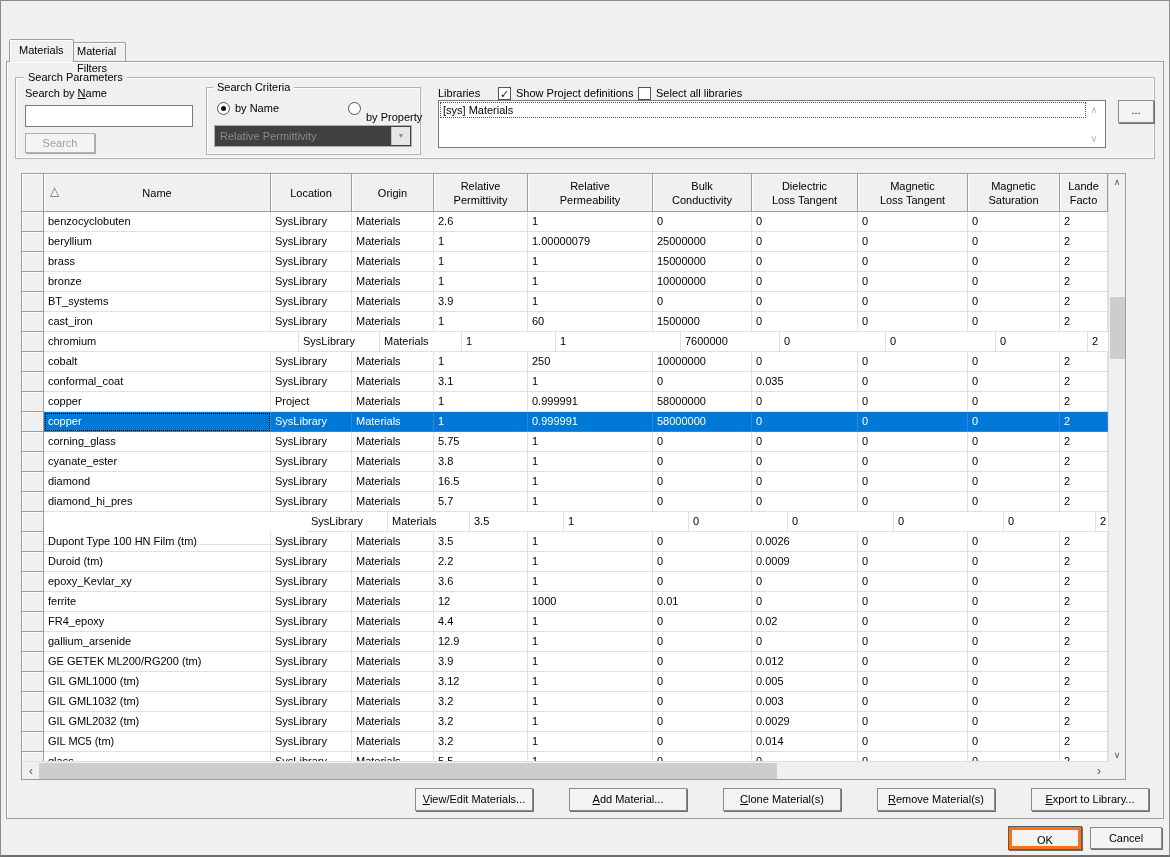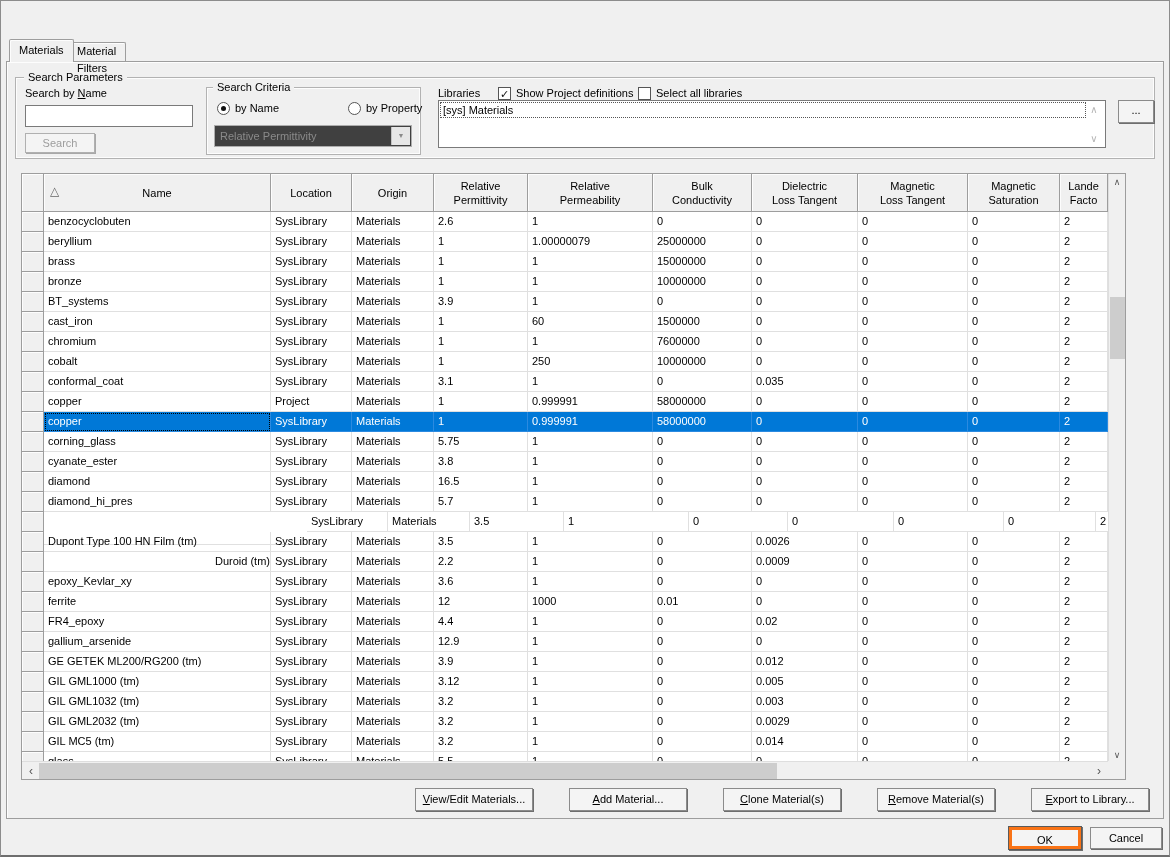--- a/index.html
+++ b/index.html
@@ -102,21 +102,21 @@
   <div class="btn disabled" style="left:24px; top:132px; width:70px; height:20px; line-height:18px;">Search</div>
 
   <div class="groupbox" style="left:205px; top:86px; width:215px; height:68px;">
     <span class="legend" style="left:6px;">Search Criteria</span>
   </div>
   <span class="radio checked" style="left:216px; top:101px;">
       <span class="dot"></span>
     </span>
   <span class="ctl-label" style="left:234px; top:101px;">by Name</span>
   <span class="radio" style="left:347px; top:101px;"></span>
-  <span class="ctl-label" style="left:365px; top:101px;">by Property</span>
+  <span class="ctl-label" style="left:365px; top:110px;">by Property</span>
   <div class="combo" style="left:213px; top:124px; width:198px; height:22px;">
     <span class="combo-text">Relative Permittivity</span>
     <span class="combo-btn">▼</span>
   </div>
 
   <span class="ctl-label" style="left:437px; top:86px;">Libraries</span>
   <span class="checkbox" style="left:497px; top:86px;">✓</span>
   <span class="ctl-label" style="left:515px; top:86px;">Show Project definitions</span>
   <span class="checkbox" style="left:637px; top:86px;"></span>
   <span class="ctl-label" style="left:655px; top:86px;">Select all libraries</span>
@@ -245,21 +245,21 @@
             <div class="tcell" style="width: 94px;">1</div>
             <div class="tcell" style="width: 125px;">60</div>
             <div class="tcell" style="width: 99px;">1500000</div>
             <div class="tcell" style="width: 106px;">0</div>
             <div class="tcell" style="width: 110px;">0</div>
             <div class="tcell" style="width: 92px;">0</div>
             <div class="tcell" style="width: 48px;">2</div>
           </div>
           <div class="trow">
             <div class="rowsel"></div>
-            <div class="tcell" style="width: 227px;">chromium</div>
+            <div class="tcell" style="width: 255px;">chromium</div>
             <div class="tcell" style="width: 81px;">SysLibrary</div>
             <div class="tcell" style="width: 82px;">Materials</div>
             <div class="tcell" style="width: 94px;">1</div>
             <div class="tcell" style="width: 125px;">1</div>
             <div class="tcell" style="width: 99px;">7600000</div>
             <div class="tcell" style="width: 106px;">0</div>
             <div class="tcell" style="width: 110px;">0</div>
             <div class="tcell" style="width: 92px;">0</div>
             <div class="tcell" style="width: 48px;">2</div>
           </div>
@@ -388,21 +388,21 @@
             <div class="tcell" style="width: 94px;">3.5</div>
             <div class="tcell" style="width: 125px;">1</div>
             <div class="tcell" style="width: 99px;">0</div>
             <div class="tcell" style="width: 106px;">0.0026</div>
             <div class="tcell" style="width: 110px;">0</div>
             <div class="tcell" style="width: 92px;">0</div>
             <div class="tcell" style="width: 48px;">2</div>
           </div>
           <div class="trow">
             <div class="rowsel"></div>
-            <div class="tcell" style="width: 227px; text-align: right;">Duroid (tm)</div>
+            <div class="tcell" style="width: 227px;">Duroid (tm)</div>
             <div class="tcell" style="width: 81px;">SysLibrary</div>
             <div class="tcell" style="width: 82px;">Materials</div>
             <div class="tcell" style="width: 94px;">2.2</div>
             <div class="tcell" style="width: 125px;">1</div>
             <div class="tcell" style="width: 99px;">0</div>
             <div class="tcell" style="width: 106px;">0.0009</div>
             <div class="tcell" style="width: 110px;">0</div>
             <div class="tcell" style="width: 92px;">0</div>
             <div class="tcell" style="width: 48px;">2</div>
           </div>

